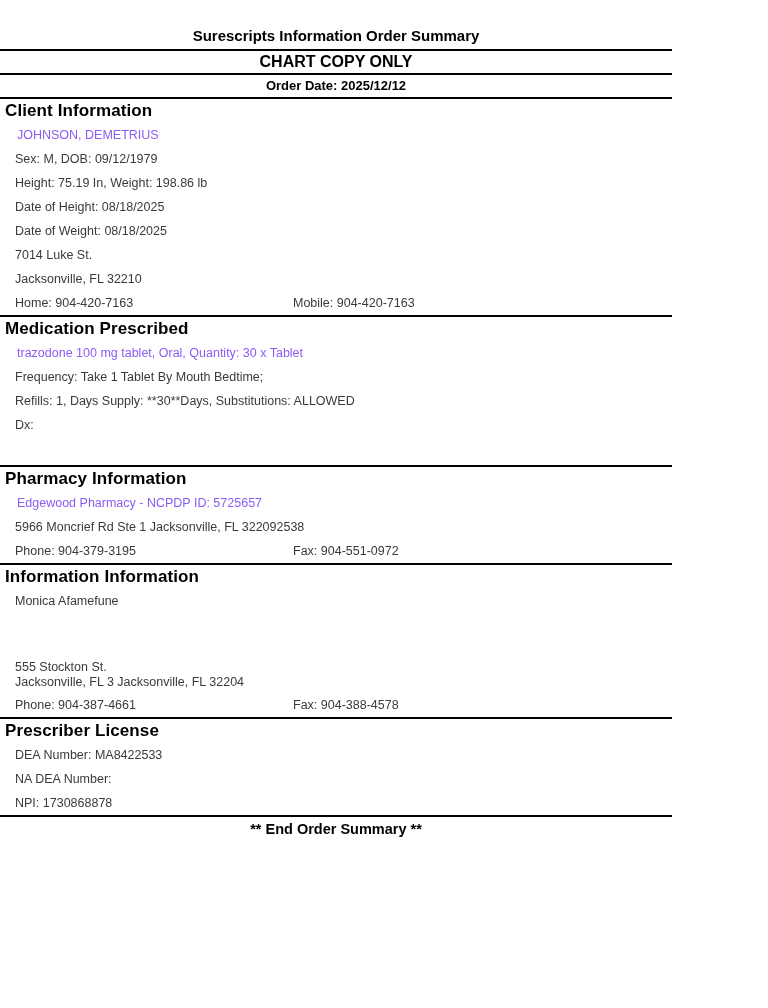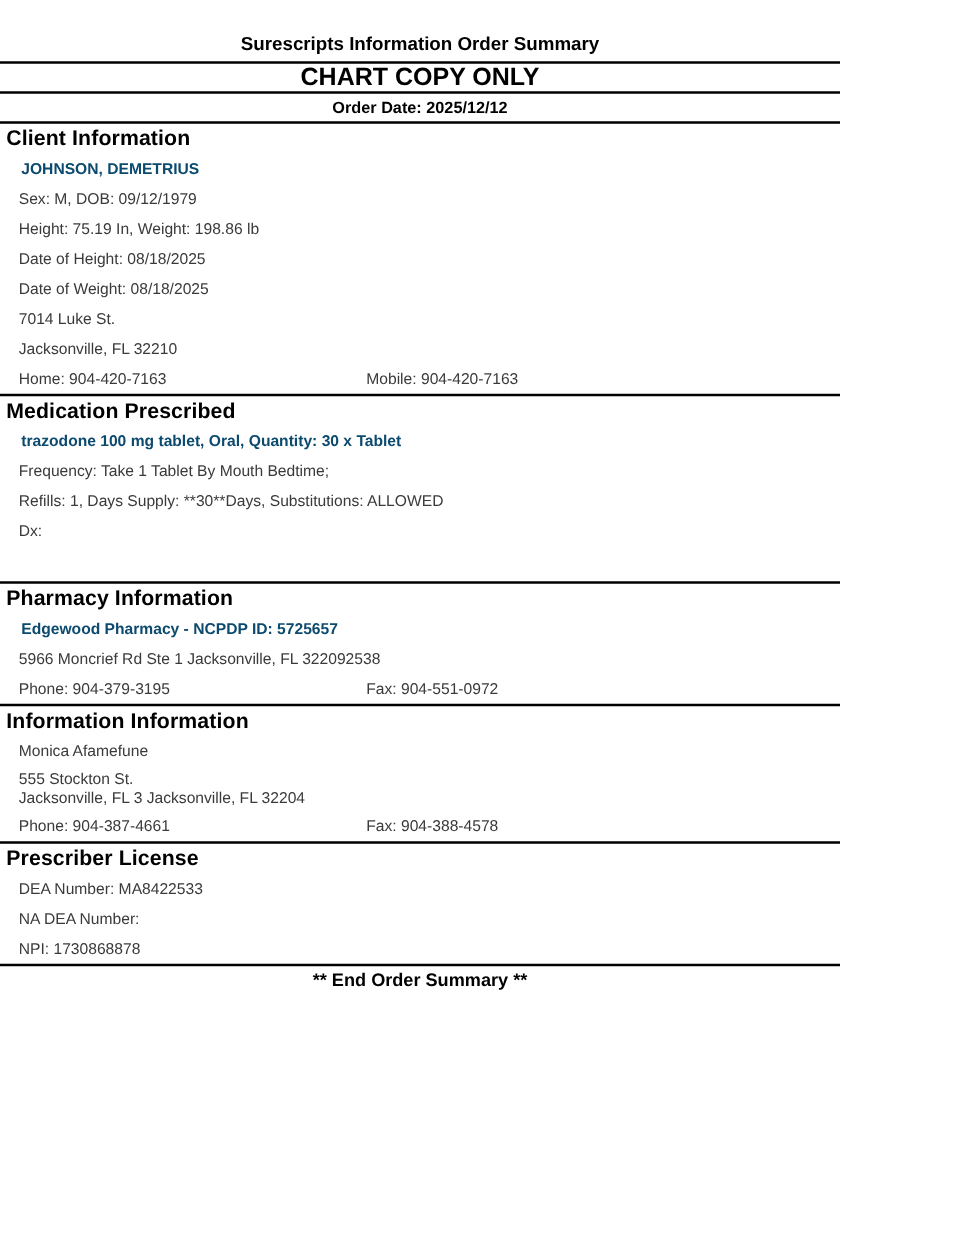--- a/index.html
+++ b/index.html
@@ -15,42 +15,42 @@
   .content { width: 672px; }
   .rule { width: 672px; height: 2px; background: #000; }
   .title-row {
     width: 672px; height: 49px; box-sizing: border-box;
     display: flex; align-items: flex-end; justify-content: center;
     padding-bottom: 5px;
     font-weight: bold; font-size: 15px; color: #000;
   }
   .banner-row {
     width: 672px; height: 22px; line-height: 22px; text-align: center;
-    font-weight: bold; font-size: 20px; color: #000;
+    font-weight: bold; font-size: 16px; color: #000;
   }
   .date-row {
     width: 672px; height: 22px; line-height: 22px; text-align: center;
     font-weight: bold; font-size: 13px; color: #000;
   }
   .section-header {
     height: 24px; line-height: 24px; padding-left: 5px;
     font-weight: bold; font-size: 17px; color: #000;
     letter-spacing: 0.1px;
   }
   .row {
     position: relative; height: 24px; line-height: 24px;
     padding-left: 15px; font-size: 12.5px;
   }
   .row.bold {
-    font-weight: bold; color: #0c4a6e; padding-left: 17px;
+    font-weight: normal; color: #8b5cf6; padding-left: 17px;
   }
   .col2 { position: absolute; left: 293px; top: 0; }
   .row2line {
     height: 36px; padding-left: 15px; font-size: 12.5px; line-height: 15px;
-    display: flex; flex-direction: column; justify-content: center;
+    display: flex; flex-direction: column; justify-content: center; margin-top: 44px;
   }
   .spacer { height: 28px; }
   .footer-row {
     width: 672px; height: 24px; line-height: 24px; text-align: center;
     font-weight: bold; font-size: 14.5px; color: #000;
   }
 </style>
 </head>
 <body>
 

